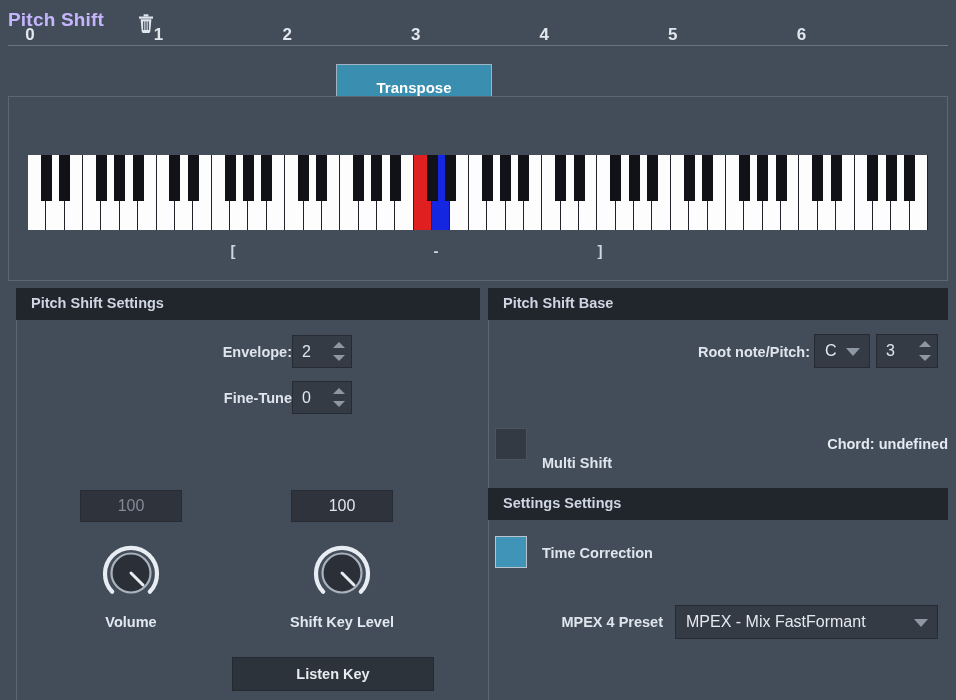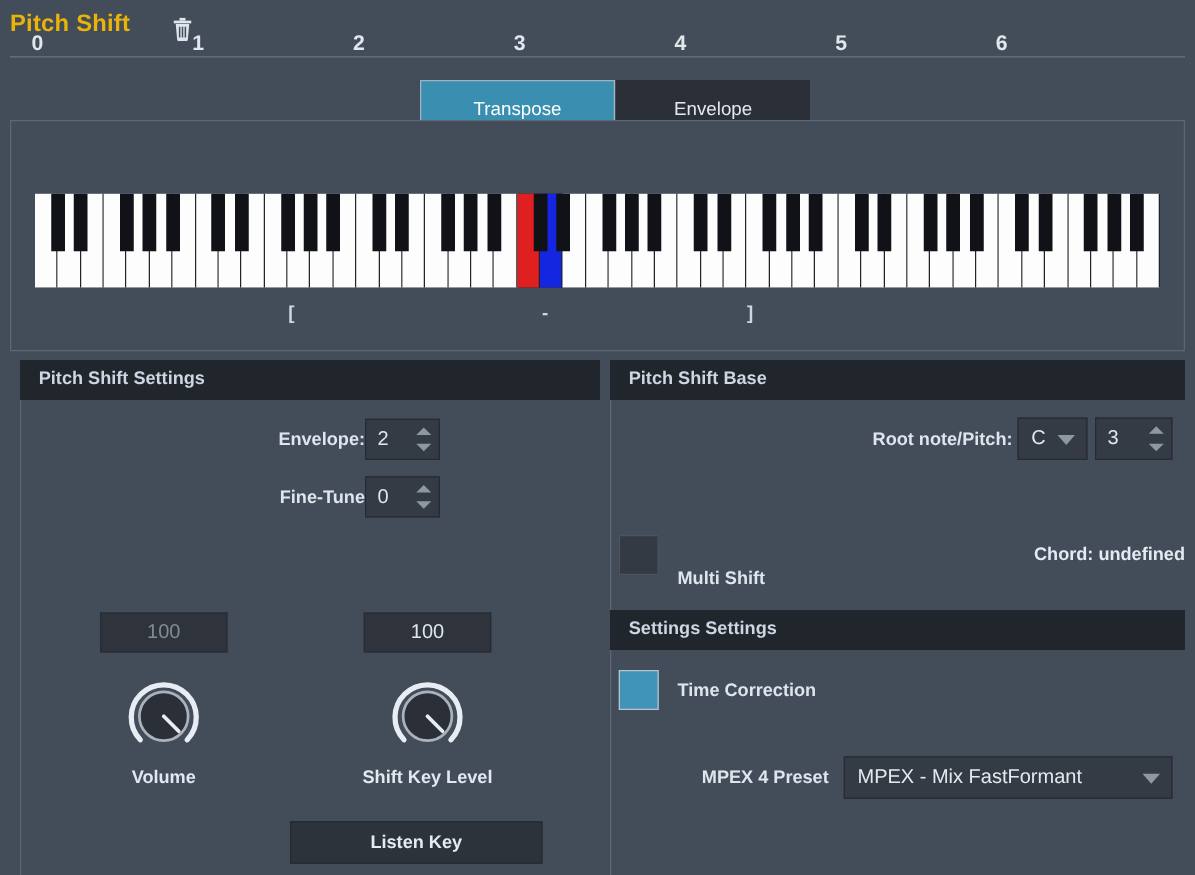--- a/index.html
+++ b/index.html
@@ -21,21 +21,21 @@
   #titlebar {
     position: absolute;
     left: 0; top: 0;
     width: 956px; height: 46px;
   }
   #title-text {
     position: absolute;
     left: 8px; top: 9px;
     font-size: 19px;
     font-weight: bold;
-    color: #eab308;
+    color: #c4b5fd;
     letter-spacing: 0.2px;
   }
   #trash-icon {
     position: absolute;
     left: 134px; top: 12px;
     width: 24px; height: 24px;
     cursor: pointer;
   }
   #title-rule {
     position: absolute;
@@ -48,21 +48,21 @@
   #tabbar {
     position: absolute;
     left: 0; top: 64px;
     width: 956px; height: 50px;
   }
   .tab {
     position: absolute;
     top: 0;
     height: 47px;
     font-size: 15px;
-    font-weight: normal;
+    font-weight: bold;
     display: flex;
     align-items: center;
     justify-content: center;
     cursor: pointer;
     box-sizing: border-box;
   }
   .tab.active {
     left: 336px;
     width: 156px;
     background: #3a8fb0;
@@ -330,21 +330,20 @@
       <rect x="9.1" y="9.4" width="1.2" height="8.6" fill="#434c59"></rect>
       <rect x="11.4" y="9.4" width="1.2" height="8.6" fill="#434c59"></rect>
       <rect x="13.7" y="9.4" width="1.2" height="8.6" fill="#434c59"></rect>
     </svg>
   </div>
   <div id="title-rule"></div>
 </div>
 
 <div id="tabbar">
   <div class="tab active">Transpose</div>
-  <div class="tab inactive">Envelope</div>
 </div>
 
 <div id="kbd-panel"></div>
 
 <div id="octave-ruler">
     <div class="octave-label" style="left: 30px;">0</div>
     <div class="octave-label" style="left: 158.571px;">1</div>
     <div class="octave-label" style="left: 287.143px;">2</div>
     <div class="octave-label" style="left: 415.714px;">3</div>
     <div class="octave-label" style="left: 544.286px;">4</div>

